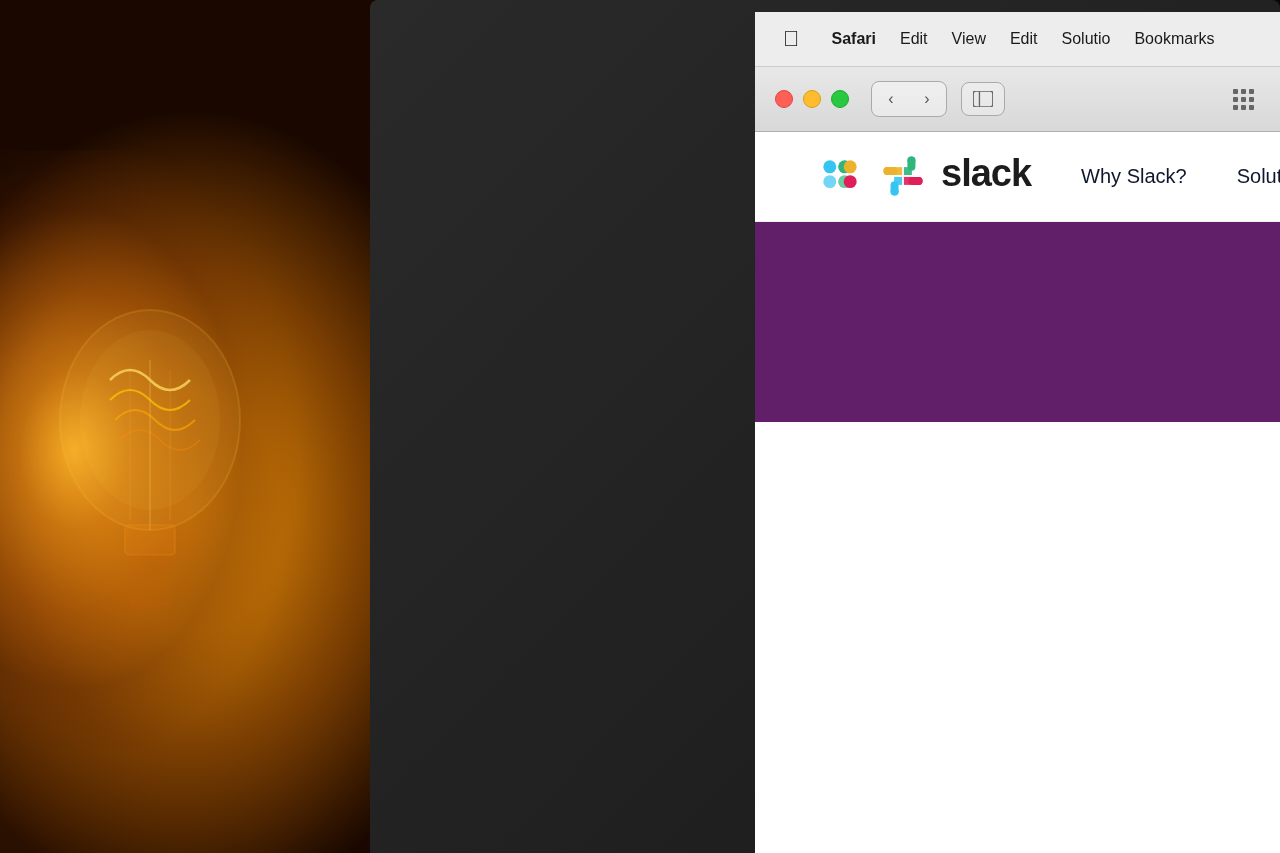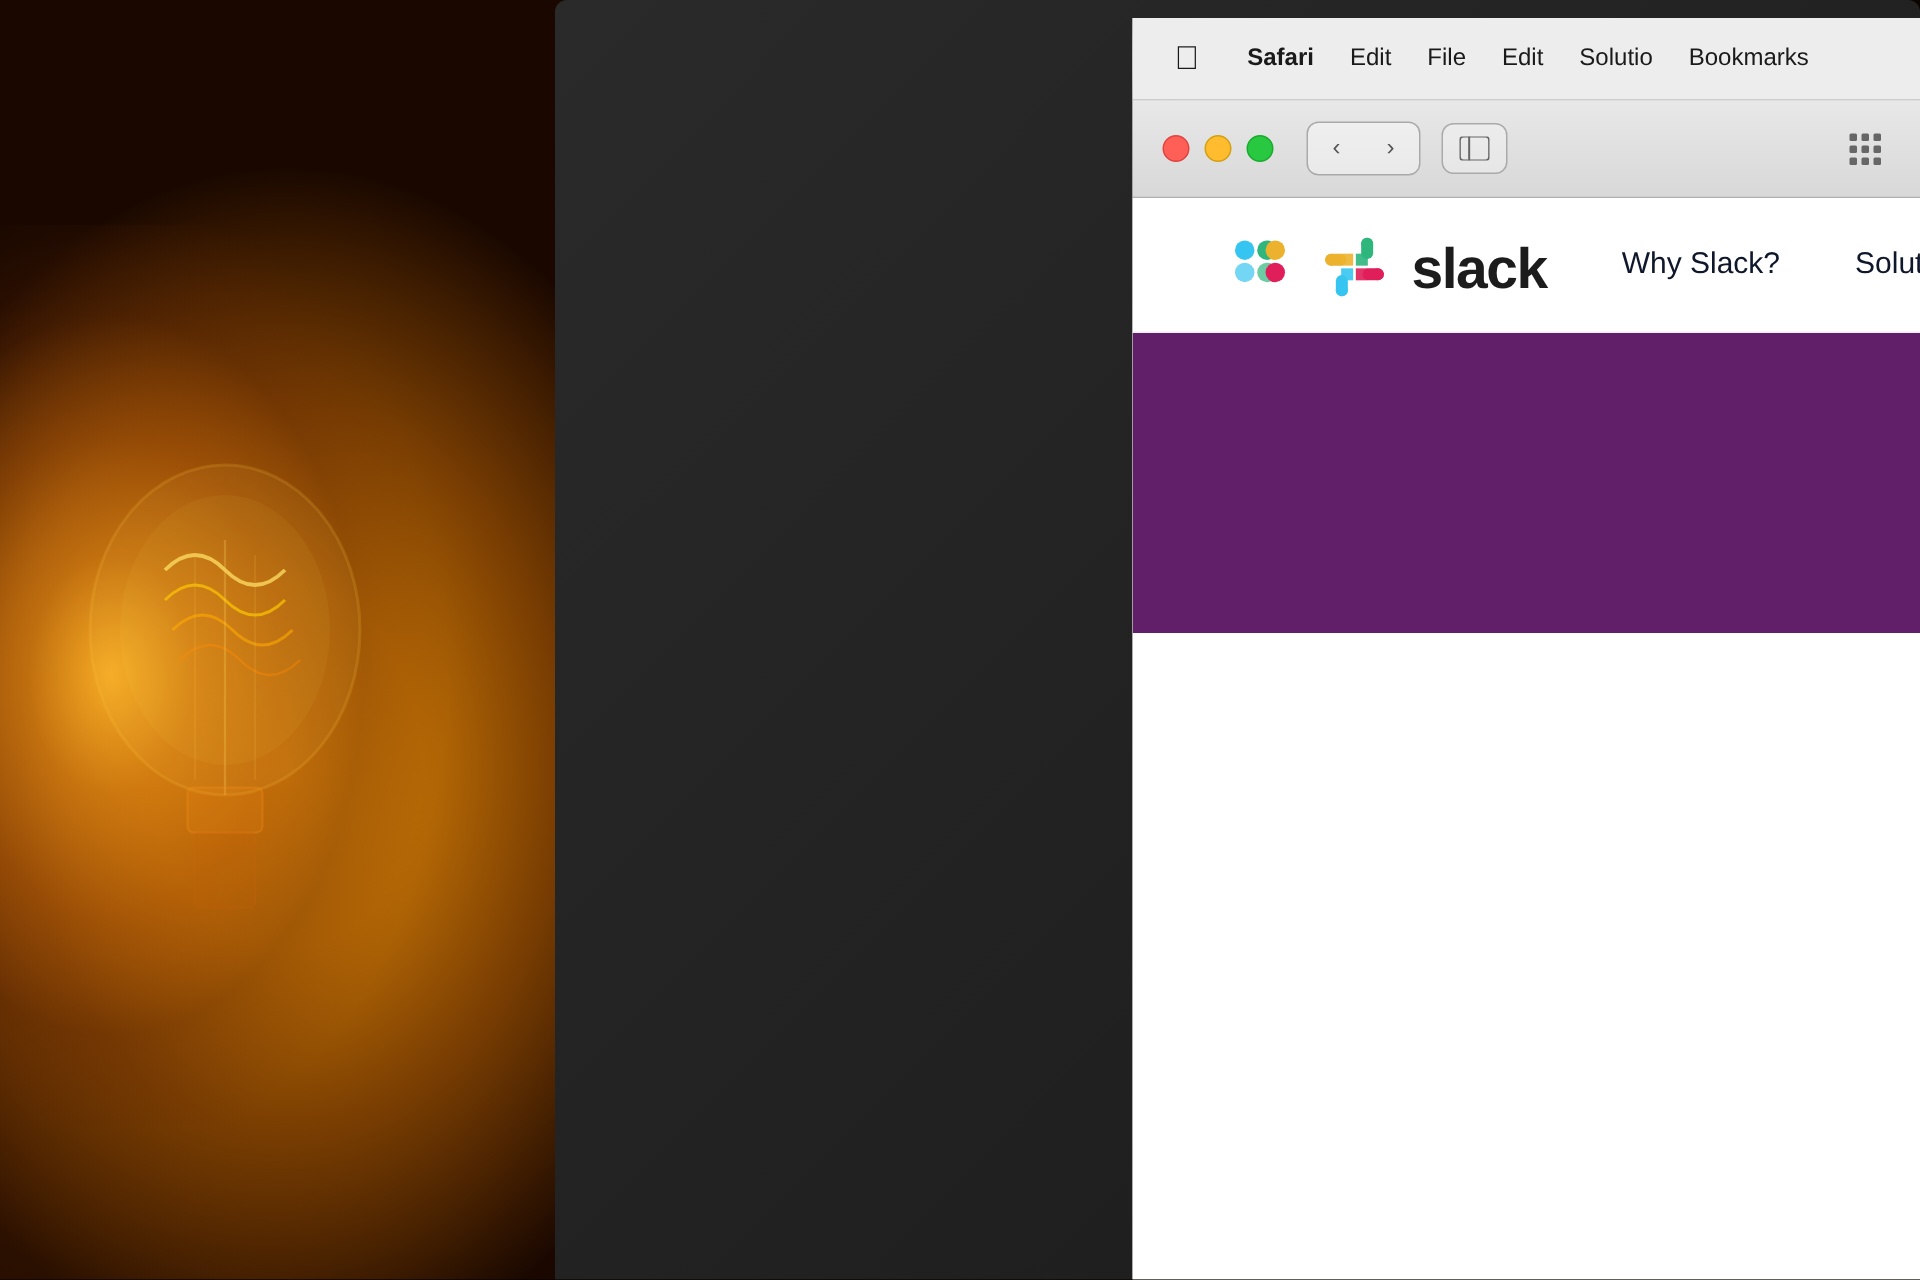--- a/index.html
+++ b/index.html
@@ -217,21 +217,21 @@
       background: #fff;
       display: flex;
       align-items: center;
       padding: 0 60px;
       border-bottom: 1px solid #eee;
       gap: 50px;
     }
 
     .slack-logo {
       display: flex;
-      align-items: flex-end;
+      align-items: flex-start;
       gap: 14px;
       text-decoration: none;
     }
 
     
     .slack-hashtag {
       width: 50px;
       height: 50px;
     }
 
@@ -302,21 +302,21 @@
 
 <div class="macbook-bezel">
 
   <div class="macbook-screen">
 
     <div class="macos-menubar">
       <div class="menubar-item apple-icon"></div>
 
       <div class="menubar-item bold">Safari</div>
       <div class="menubar-item">Edit</div>
-      <div class="menubar-item">File</div>
+      <div class="menubar-item">View</div>
       <div class="menubar-item">Edit</div>
       <div class="menubar-item">Solutio</div>
       <div class="menubar-item">Bookmarks</div>
     </div>
 
     <div class="safari-toolbar">
 
       <div class="traffic-lights">
         <div class="traffic-light tl-red"></div>
         <div class="traffic-light tl-yellow"></div>

